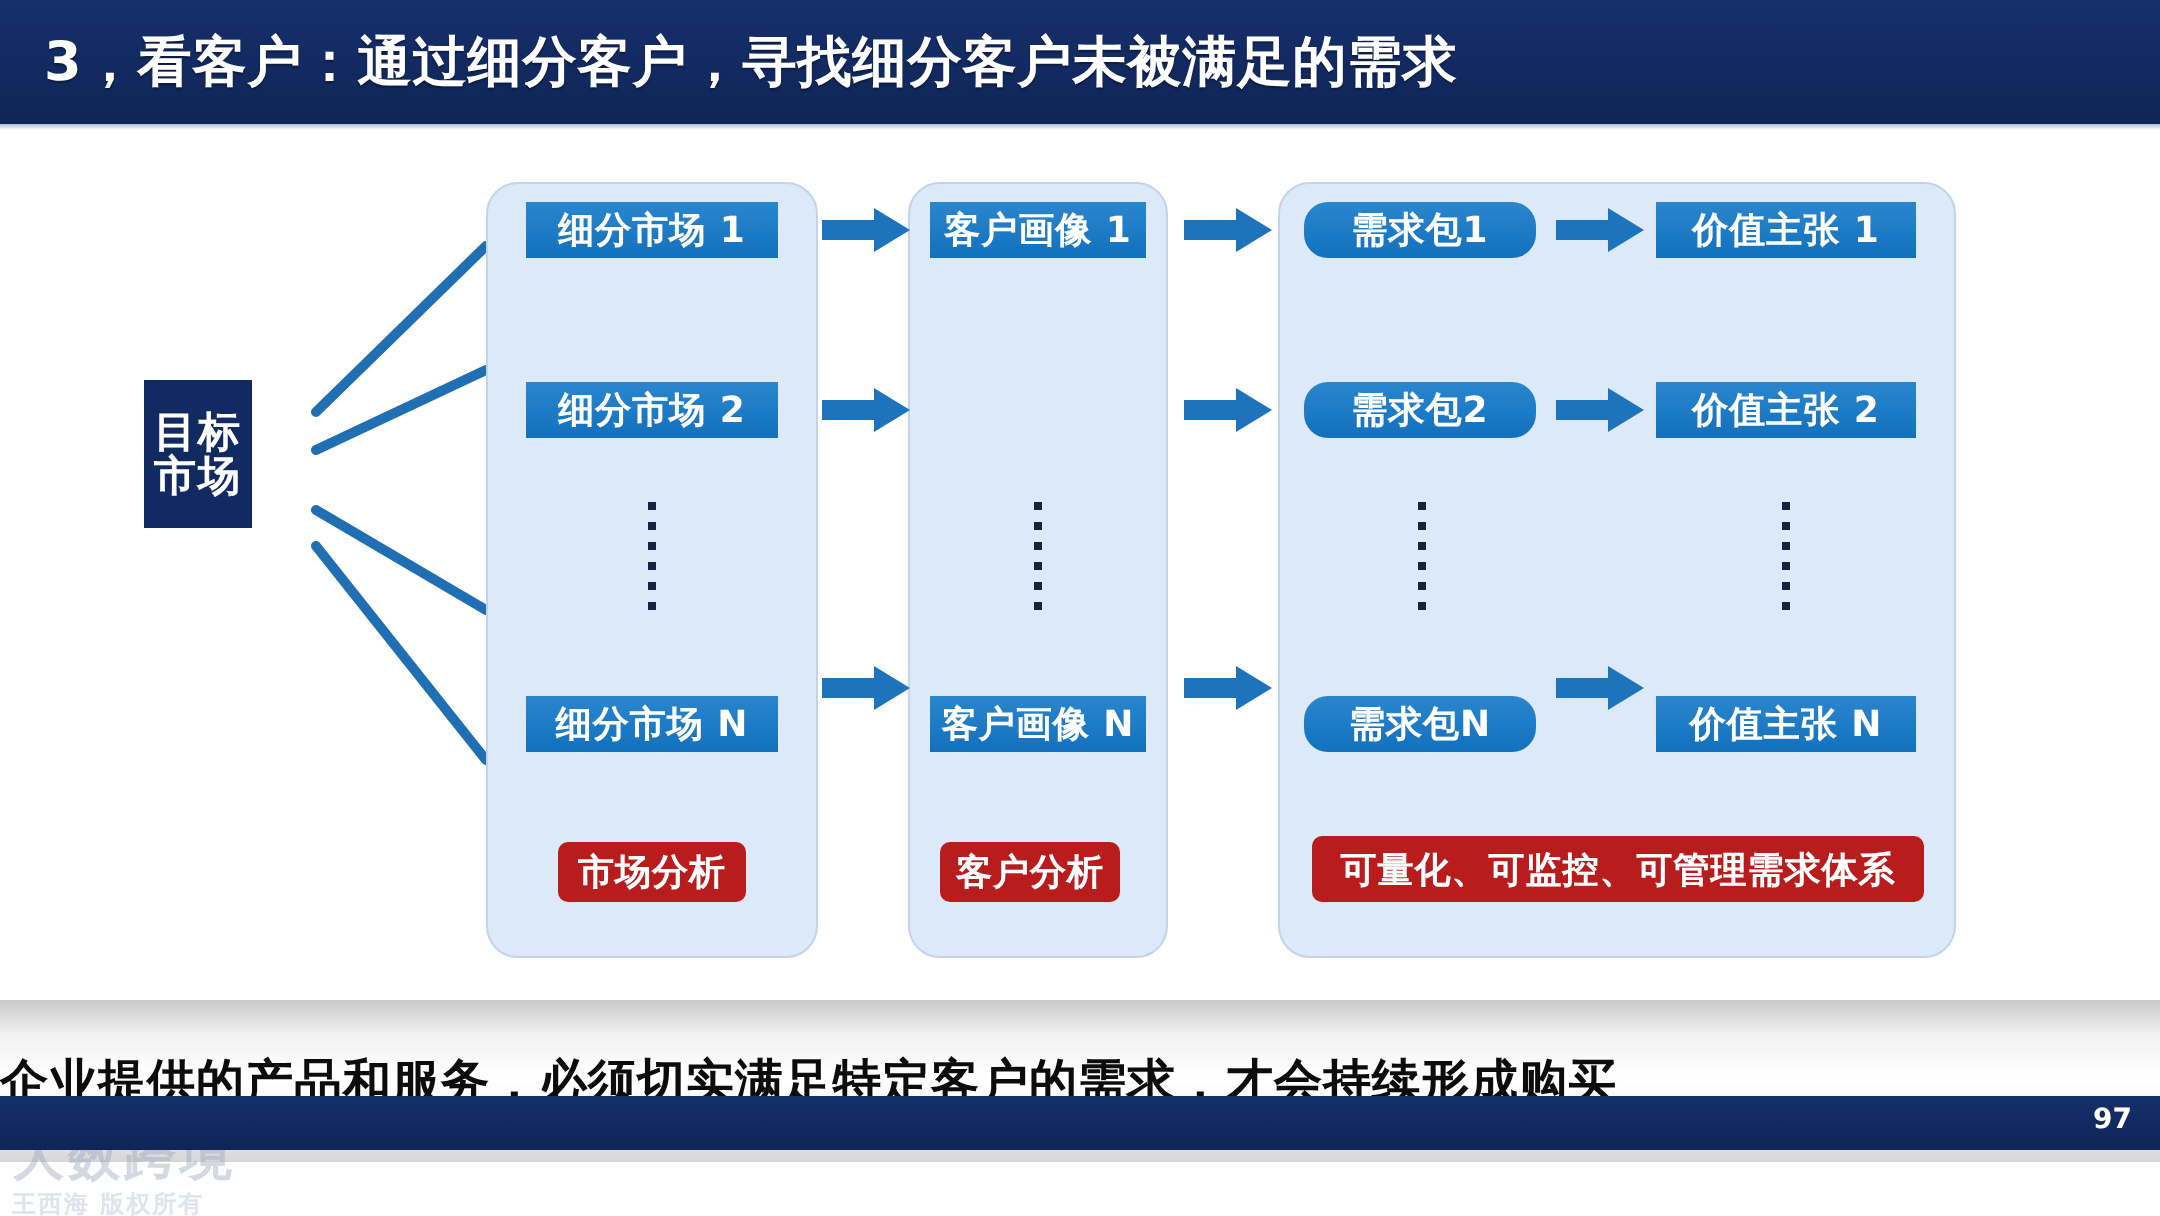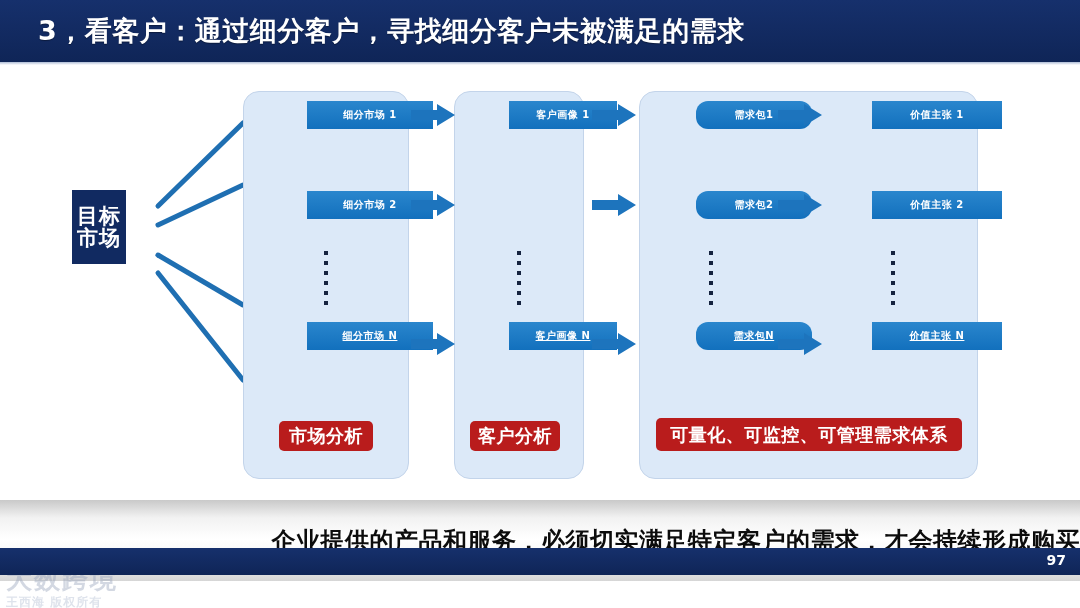--- a/index.html
+++ b/index.html
@@ -22,21 +22,21 @@
   .header-bar {
     position: absolute;
     left: 0; top: 0;
     width: 1080px;
     height: 62px;
     background: #112a61;
     background: linear-gradient(180deg, #16306c 0%, #0f2557 100%);
   }
   .header-title {
     position: absolute;
-    left: 38px;
+    left: 22px;
     top: 13px;
     font-size: 27px;
     font-weight: bold;
     color: #ffffff;
     letter-spacing: 0.5px;
     white-space: nowrap;
     text-shadow: 0 1px 1px rgba(0,0,0,0.35);
   }
   .header-underline {
     position: absolute;
@@ -96,33 +96,32 @@
   #panel-1 { left: 243px; top: 26px; width: 166px; height: 388px; }
   #panel-2 { left: 454px; top: 26px; width: 130px; height: 388px; }
   #panel-3 { left: 639px; top: 26px; width: 339px; height: 388px; }
 
   
   .chip {
     position: absolute;
     background: #1677c2;
     background: linear-gradient(180deg, #2a86cd 0%, #1270bd 100%);
     color: #ffffff;
-    font-size: 10px;
+    font-size: 18px;
     font-weight: bold;
     display: flex;
     align-items: center;
     justify-content: center;
     box-sizing: border-box;
     letter-spacing: 0.5px;
     white-space: nowrap;
-    margin-left: 44px;
   }
   .chip-r1 { top: 36px; }
   .chip-r2 { top: 126px; }
-  .chip-r3 { top: 257px; text-decoration: underline; }
+  .chip-r3 { top: 283px; }
 
   .col-seg  { left: 263px; width: 126px; height: 28px; }
   .col-per  { left: 465px; width: 108px; height: 28px; }
   .col-need { left: 652px; width: 116px; height: 28px; border-radius: 12px; }
   .col-val  { left: 828px; width: 130px; height: 28px; }
 
   
   .chip-dark {
     position: absolute;
     background: #b91c1c;
@@ -176,21 +175,21 @@
 
   
   .banner {
     position: absolute;
     left: 0; top: 500px;
     width: 1080px;
     height: 81px;
     background: linear-gradient(180deg, #c9c9c9 0%, #f2f2f2 22%, #ffffff 48%, #f4f4f4 74%, #d6d6d6 100%);
     display: flex;
     align-items: center;
-    justify-content: flex-end;
+    justify-content: flex-start;
   }
   .banner-text {
     font-size: 24px;
     font-weight: bold;
     color: #0c0c0c;
     letter-spacing: 0.5px;
     white-space: nowrap;
     text-shadow: 1px 1px 0 rgba(255,255,255,0.8);
   }
 

